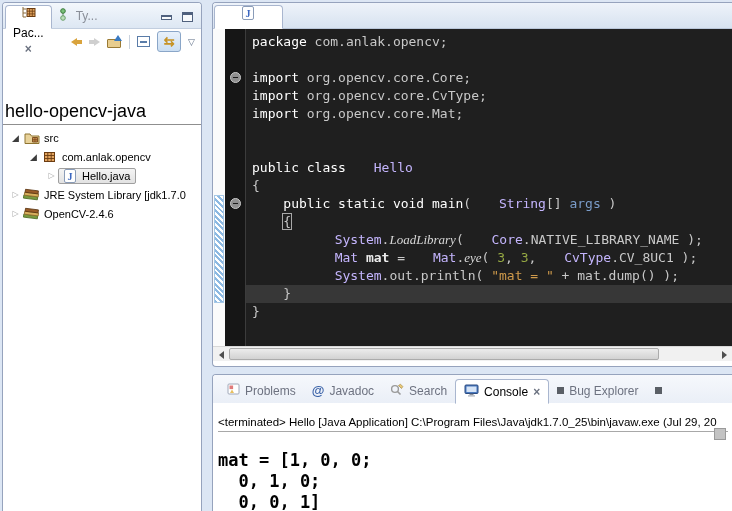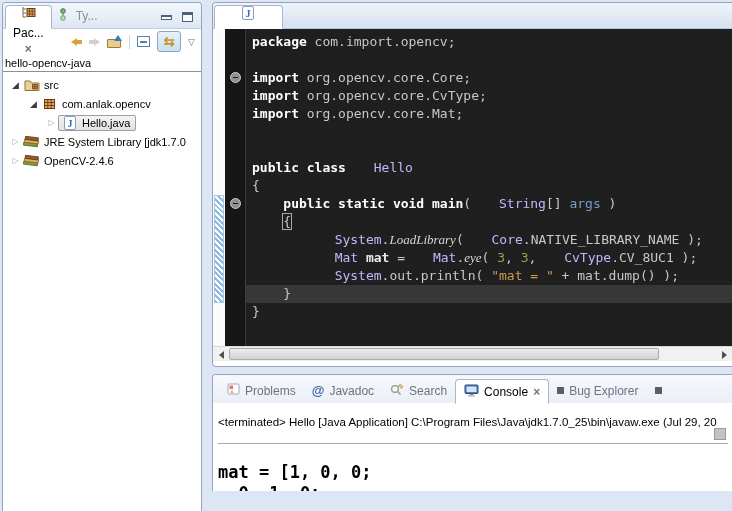--- a/index.html
+++ b/index.html
@@ -28,21 +28,21 @@
   .fwd .bar { background:#cfcfcf; }
   .upfolder { position:relative; width:15px; height:12px; }
   .upfolder .folder { position:absolute; left:0; bottom:0; width:14px; height:9px; background:#e8cd8e; border:1px solid #9a7a34; border-radius:1px; }
   .upfolder .uarr { position:absolute; right:0; top:-1px; width:0; height:0; border-left:4px solid transparent; border-right:4px solid transparent; border-bottom:6px solid #3a7ac2; }
   .collapse-all { width:13px; height:11px; border:1px solid #5a7ca8; background:#fff; display:flex; align-items:center; justify-content:center; }
   .collapse-all i { display:block; width:7px; height:2px; background:#5a7ca8; }
   .link-editor { width:24px; height:21px; border:1px solid #8aa6c8; border-radius:3px; background:linear-gradient(#e8f1fb,#cbdef2); display:flex; align-items:center; justify-content:center; color:#c79325; font-weight:bold; font-size:13px; }
   .viewmenu { color:#5a6b85; font-size:9px; }
   .tb-sep { width:1px; height:14px; background:#c9d2de; }
 
-  .working-set { font-size:11px; padding:3px 3px 2px 2px; border-bottom:1px solid #8f8f8f; white-space:nowrap; overflow:hidden; }
+  .working-set { font-size:18px; padding:3px 3px 2px 2px; border-bottom:1px solid #8f8f8f; white-space:nowrap; overflow:hidden;margin-top:44px; }
   #tree { padding-top:3px; }
   .trow { display:flex; align-items:center; height:19px; white-space:nowrap; overflow:hidden; }
   .trow .arrow { width:13px; text-align:center; font-size:8px; color:#a9a9a9; flex:0 0 13px; }
   .trow .arrow.exp { color:#3c3c3c; font-size:9px; }
   .trow .ticon { flex:0 0 19px; display:flex; align-items:center; justify-content:center; }
   .trow .tlabel { padding:1px 3px; font-size:11px; }
   .trow.selrow .selwrap { display:flex; align-items:center; background:linear-gradient(#f4f4f4,#e2e2e2); border:1px solid #9f9f9f; border-radius:2px; padding:0 2px 0 1px; }
   .lvl1 { padding-left:6px; } .lvl2 { padding-left:24px; } .lvl3 { padding-left:42px; }
 
   
@@ -50,45 +50,45 @@
   #editor-tabbar { height:26px; background:linear-gradient(#eef3fa,#d7e2f0); border-bottom:1px solid #b9c6d9; display:flex; align-items:flex-end; padding-left:1px; }
   #editor-body { position:relative; height:317px; display:flex; background:#1f1f1f; }
   #ann-ruler { width:12px; background:#fbfbfb; position:relative; flex:0 0 12px; }
   #range-hatch { position:absolute; left:1px; width:10px; background:repeating-linear-gradient(45deg,#8db9e2 0 2px,#ffffff 2px 4px); border:1px solid #a6c8e6; }
   #fold-gutter { width:21px; background:#161616; border-right:1px solid #3c3c3c; position:relative; flex:0 0 21px; }
   .fold-minus { position:absolute; left:5px; width:11px; height:11px; border-radius:50%; background:#8f8f8f; border:1px solid #c9c9c9; display:flex; align-items:center; justify-content:center; }
   .fold-minus i { display:block; width:5px; height:1px; background:#1a1a1a; }
   #code { flex:1; padding:4px 0 0 6px; font-family:"DejaVu Sans Mono",monospace; font-size:13px; line-height:18px; color:#c8c8c8; overflow:hidden; position:relative; }
   .cl { height:18px; white-space:pre; }
   .cl.hl { background:#373737; margin-left:-6px; padding-left:6px; }
-  .kw { color:#ffffff; font-weight:bold; }
+  .kw { color:#ffffff; font-weight:normal; }
   .cls { color:#c4b5fd;padding-left:20px; }
   .str { color:#cf9a4b; }
   .num { color:#95a843; }
   .var { color:#7a9cc9; }
   .sm { color:#d8d8d8; font-style:italic;font-family:Liberation Serif, serif; }
   .loc { color:#ececec; font-weight:bold; }
   .box { box-shadow:0 0 0 1px #a8a8a8; }
   #hscroll { height:15px; background:#f1f1f1; border-top:1px solid #d8d8d8; position:relative; }
   .sb-arrow { position:absolute; top:0; width:16px; height:15px; display:flex; align-items:center; justify-content:center; }
   .sb-arrow.left { left:0; } .sb-arrow.right { right:0; }
   .sb-tri-l { width:0; height:0; border-top:4px solid transparent; border-bottom:4px solid transparent; border-right:5px solid #4f4f4f; }
   .sb-tri-r { width:0; height:0; border-top:4px solid transparent; border-bottom:4px solid transparent; border-left:5px solid #4f4f4f; }
   #sb-thumb { position:absolute; left:16px; top:1px; bottom:1px; width:430px; background:linear-gradient(#ececec,#d2d2d2); border:1px solid #ababab; border-radius:2px; }
 
   
-  #bottom-panel { left:212px; top:374px; width:520px; height:117px; border-right:none; border-bottom:none; border-radius:4px 0 0 0; overflow:hidden; }
+  #bottom-panel { left:212px; top:374px; width:520px; height:137px; border-right:none; border-bottom:none; border-radius:4px 0 0 0; overflow:hidden; }
   #bottom-tabbar { height:28px; background:linear-gradient(#f6f8fc,#eaeff7); display:flex; align-items:flex-end; padding-left:6px; }
   .btab { display:flex; align-items:center; gap:5px; height:25px; padding:0 8px; color:#6d7280; }
   .btab.sel { background:#fff; border:1px solid #a9b6cf; border-bottom:1px solid #fff; border-radius:4px 4px 0 0; color:#000; margin-bottom:-1px; }
   .at-sign { color:#3a62a8; font-weight:bold; font-size:13px; }
   .bug-sq { width:7px; height:7px; background:#5a5f66; }
   #console-area { position:relative; height:109px; background:#fff; }
   #console-toolbar-frag { position:absolute; left:501px; top:12px; width:12px; height:12px; background:#c3c3c3; border:1px solid #9a9a9a; }
-  #console-status { margin:13px 4px 0 5px; font-size:11.5px; white-space:nowrap; overflow:hidden; border-bottom:1px solid #a8a8a8; padding-bottom:15px; }
+  #console-status { margin:13px 4px 0 5px; font-size:11.5px; white-space:nowrap; overflow:hidden; border-bottom:1px solid #a8a8a8; padding-bottom:3px; }
   #console-output { margin:18px 5px; font-family:"DejaVu Sans Mono",monospace; font-size:17px; line-height:21px; color:#000; white-space:pre;font-weight:bold; }
 </style>
 </head>
 <body>
 
 <div id="left-panel" class="panel">
   <div class="tabbar">
     <div class="tab sel">
       <span>
         <svg width="15" height="13" viewBox="0 0 15 13">
@@ -229,21 +229,21 @@
     </div>
     <div id="fold-gutter">
         <span class="fold-minus" style="top: 43px;">
           <i></i>
         </span>
         <span class="fold-minus" style="top: 169px;">
           <i></i>
         </span>
       </div>
     <div id="code">
-        <div class="cl"><span class="kw">package</span><span> com.import.opencv;</span></div>
+        <div class="cl"><span class="kw">package</span><span> com.anlak.opencv;</span></div>
         <div class="cl">&nbsp;</div>
         <div class="cl"><span class="kw">import</span><span> org.opencv.core.Core;</span></div>
         <div class="cl"><span class="kw">import</span><span> org.opencv.core.CvType;</span></div>
         <div class="cl"><span class="kw">import</span><span> org.opencv.core.Mat;</span></div>
         <div class="cl">&nbsp;</div>
         <div class="cl">&nbsp;</div>
         <div class="cl"><span class="kw">public class</span><span> </span><span class="cls">Hello</span></div>
         <div class="cl"><span>{</span></div>
         <div class="cl"><span>    </span><span class="kw">public static void main</span><span>( </span><span class="cls">String</span><span>[] </span><span class="var">args</span><span> )</span></div>
         <div class="cl"><span>    </span><span class="box">{</span></div>

